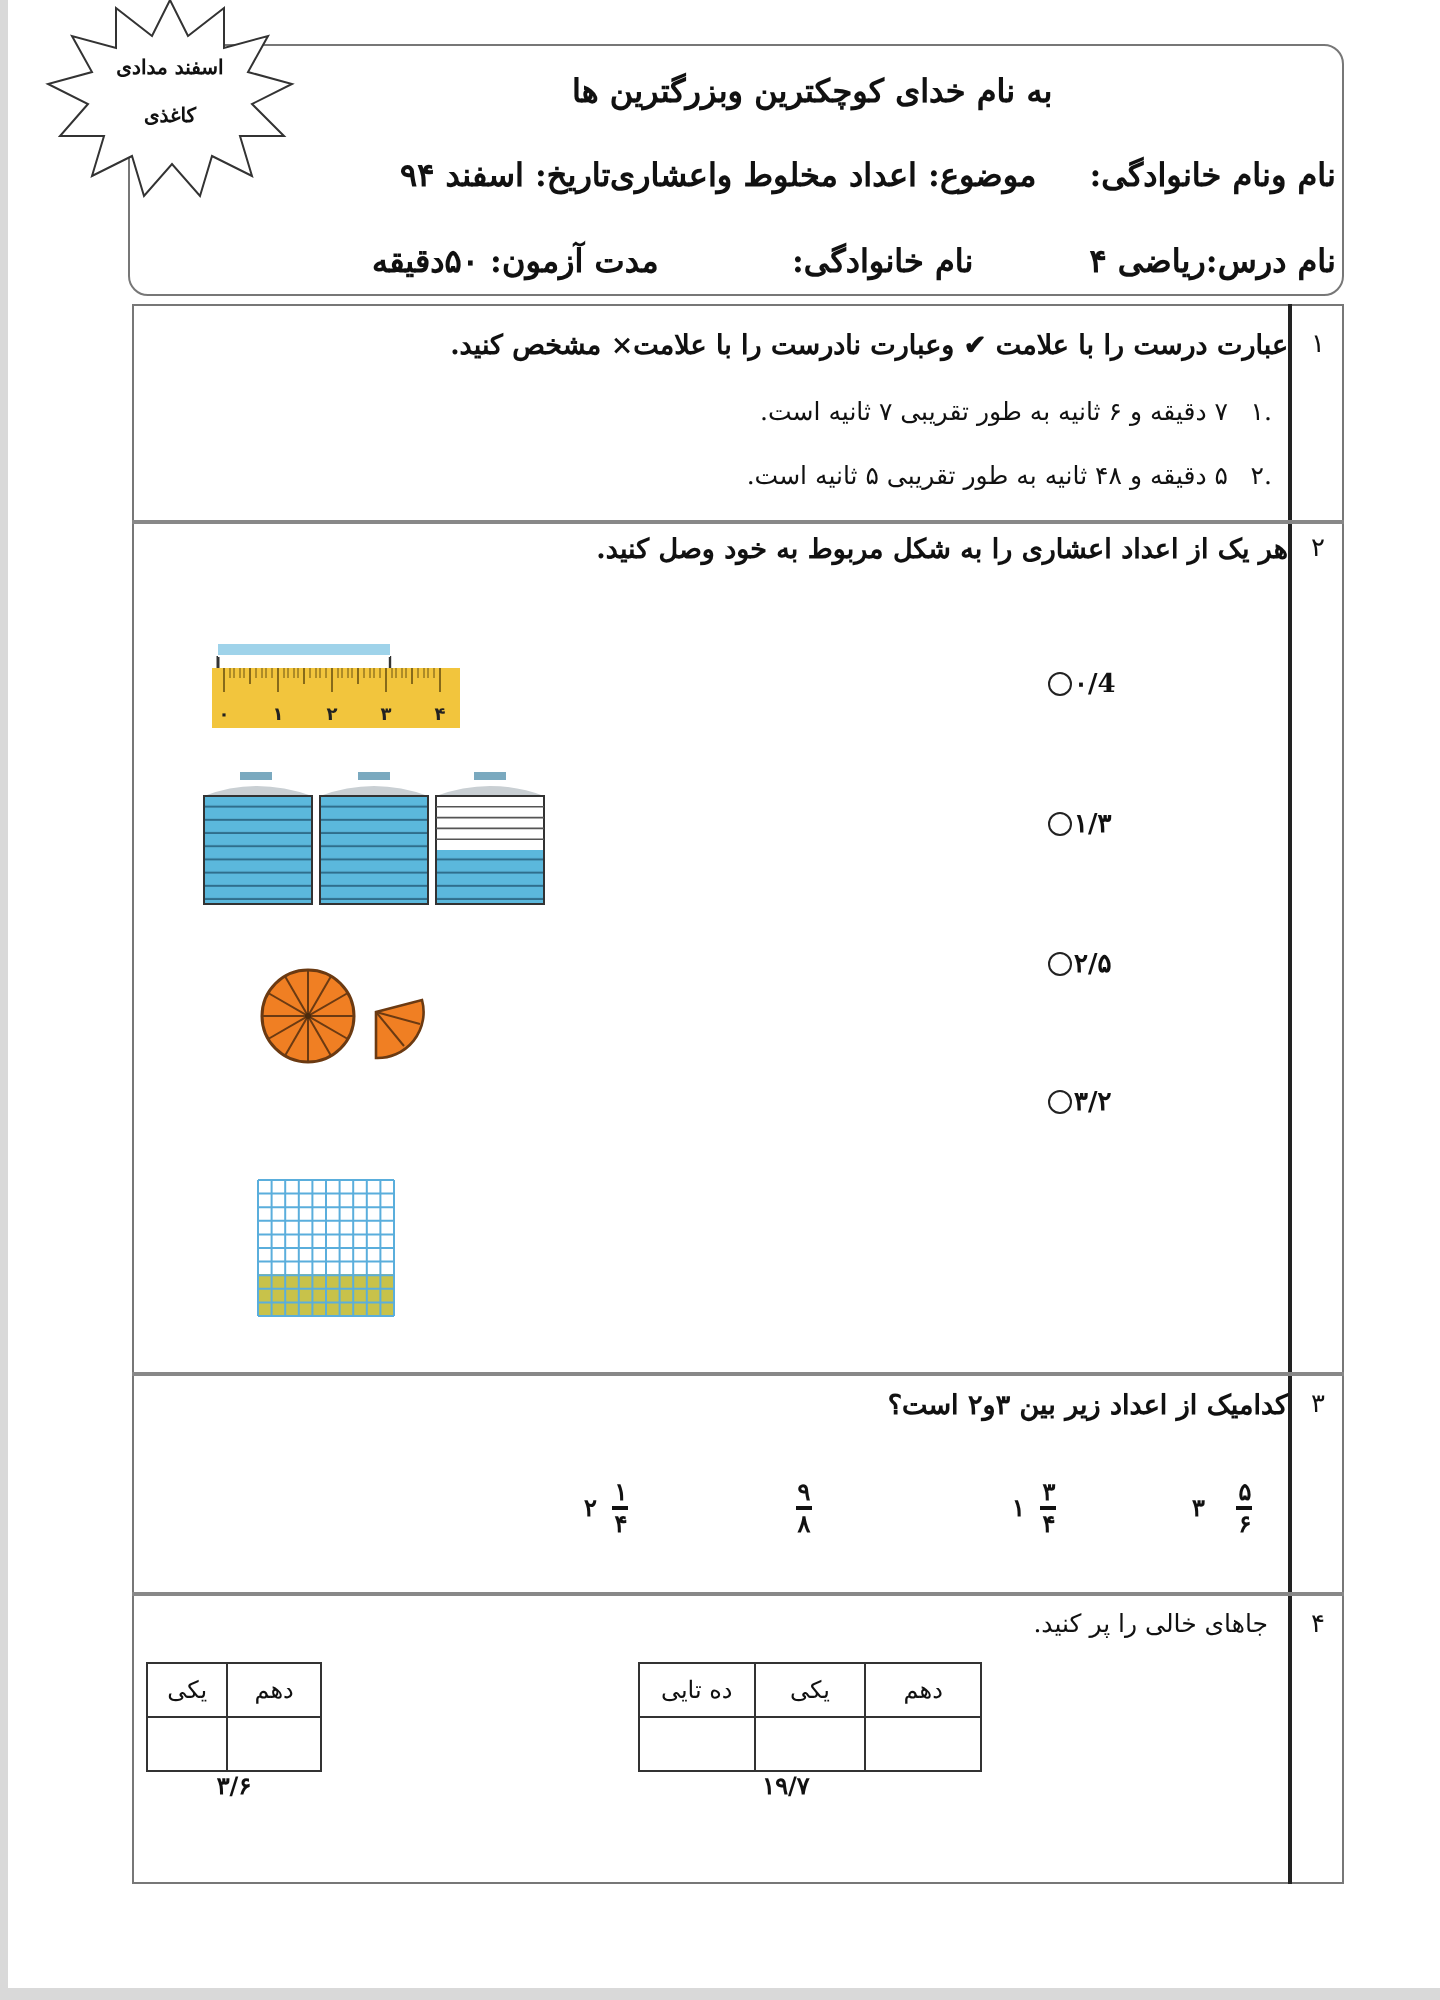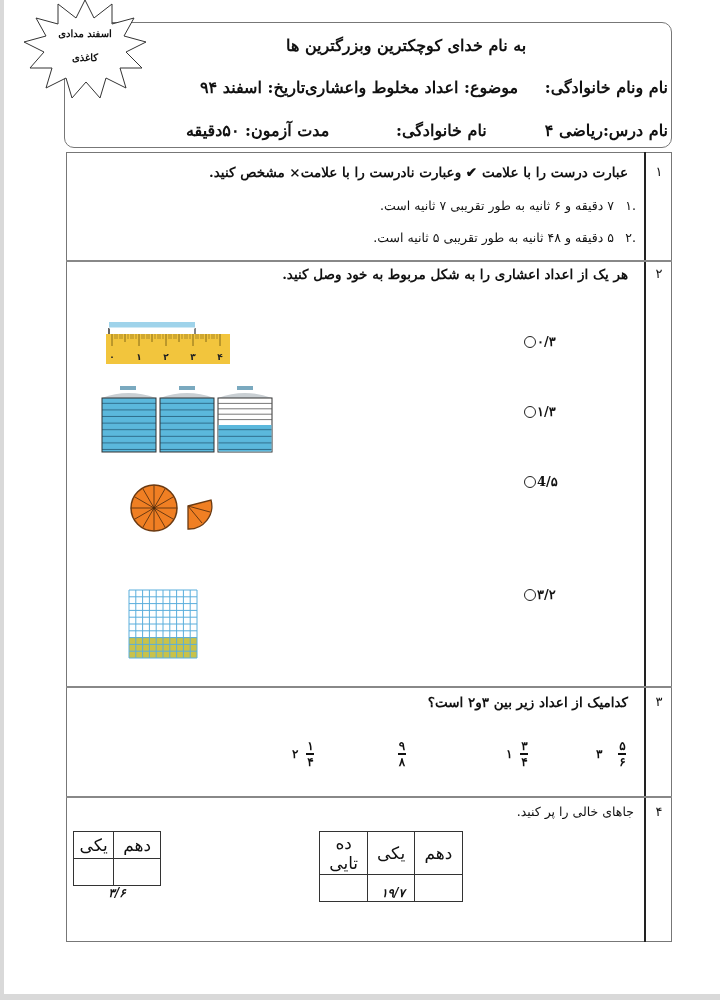--- a/index.html
+++ b/index.html
@@ -22,35 +22,35 @@
   .star-text { position: absolute; width: 60px; text-align: center; direction: rtl; font-size: 10px; font-weight: bold; }
 
   
   .qtable {
     position: absolute; left: 66px; top: 152px; width: 604px; height: 788px;
     border: 1.5px solid #777;
   }
   .num-col-line { position: absolute; left: 644px; top: 152px; width: 1.5px; height: 790px; background: #222; }
   .row-line { position: absolute; left: 66px; width: 606px; height: 1.5px; background: #888; }
   .qnum { position: absolute; left: 652px; width: 14px; text-align: center; font-size: 13px; }
-  .qtitle { position: absolute; right: 92px; direction: rtl; white-space: nowrap; font-size: 13.5px; font-weight: bold; }
+  .qtitle { position: absolute; right: 76px; direction: rtl; white-space: nowrap; font-size: 13.5px; font-weight: bold; }
   .item { position: absolute; right: 84px; direction: rtl; white-space: nowrap; font-size: 12.5px; margin-left: 14px; }
   .item .idx { display: inline-block; width: 22px; }
 
   .opt { position: absolute; left: 524px; direction: ltr; font-size: 13px; font-weight: bold; display: flex; align-items: center; }
   .radio { width: 10px; height: 10px; border: 1.4px solid #222; border-radius: 50%; display: inline-block; margin-right: 1px; }
   .opt span.v { direction: rtl; unicode-bidi: plaintext; }
 
   .frac-item { position: absolute; top: 740px; display: flex; align-items: center; font-size: 12px; font-weight: bold; direction: ltr; }
   .frac { display: inline-flex; flex-direction: column; align-items: center; line-height: 12px; margin-left: 8px; }
   .frac .bar { width: 8px; height: 1.5px; background: #111; margin: 1px 0; }
 
-  table.pv { position: absolute; border-collapse: collapse; font-size: 17px; padding-left: 40px; }
+  table.pv { position: absolute; border-collapse: collapse; font-size: 12px; padding-left: 40px; }
   table.pv td { border: 1.2px solid #333; text-align: center; direction: rtl; height: 24px; }
-  .pv-caption { position: absolute; font-size: 12px; font-weight: bold; text-align: center; direction: ltr; font-style: italic; }
+  .pv-caption { position: absolute; font-size: 12px; font-weight: bold; text-align: center; direction: ltr; }
 </style>
 </head>
 <body>
 
 <div class="page-edge-left"></div>
 <div class="page-edge-bottom"></div>
 
 <div class="header-box"></div>
 
 <svg class="star" viewBox="0 0 126 102">
@@ -80,31 +80,31 @@
 </div>
 <div class="item" style="top:230px;">
   <span class="idx">.۲</span><span>۵ دقیقه و ۴۸ ثانیه به طور تقریبی ۵ ثانیه است.</span>
 </div>
 
 <div class="qnum" style="top:266px;">۲</div>
 <div class="qtitle" style="top:266px;">هر یک از اعداد اعشاری را به شکل مربوط به خود وصل کنید.</div>
 
 <div class="opt" style="top:334px;">
     <span class="radio"></span>
-    <span class="v">۰/۳</span>
+    <span class="v">۰/4</span>
   </div>
 <div class="opt" style="top:404px;">
     <span class="radio"></span>
     <span class="v">۱/۳</span>
   </div>
 <div class="opt" style="top:474px;">
     <span class="radio"></span>
-    <span class="v">4/۵</span>
+    <span class="v">۲/۵</span>
   </div>
-<div class="opt" style="top:543px;margin-top:44px;">
+<div class="opt" style="top:543px;">
     <span class="radio"></span>
     <span class="v">۳/۲</span>
   </div>
 
 <svg style="position:absolute; left:104px; top:320px;" width="130" height="48">
   <rect x="5" y="2" width="86" height="6" fill="#9fd3ea"></rect>
   <line x1="5" y1="8" x2="5" y2="14" stroke="#333" stroke-width="1.5"></line>
   <line x1="91" y1="8" x2="91" y2="14" stroke="#333" stroke-width="1.2"></line>
   <line x1="5" y1="8" x2="91" y2="8" stroke="#ffffff"></line>
   <rect x="2" y="14" width="124" height="30" fill="#f2c53d"></rect>
@@ -270,21 +270,21 @@
   <span class="frac" style="margin-left:16px">
       <span>۵</span>
       <span class="bar"></span>
       <span>۶</span>
     </span>
 </div>
 
 <div class="qnum" style="top:804px;">۴</div>
 <div class="item" style="top:804px; right:86px;">جاهای خالی را پر کنید.</div>
 
-<table class="pv" style="left:319px; top:831px; width:144px;border-radius:15px;">
+<table class="pv" style="left:319px; top:831px; width:172px;border-radius:15px;">
   <tbody>
       <tr>
     <td style="width:50px">ده تایی</td>
     <td style="width:48px">یکی</td>
     <td style="width:50px">دهم</td>
   </tr>
   <tr style="height:22px">
     <td></td>
     <td></td>
     <td></td>

